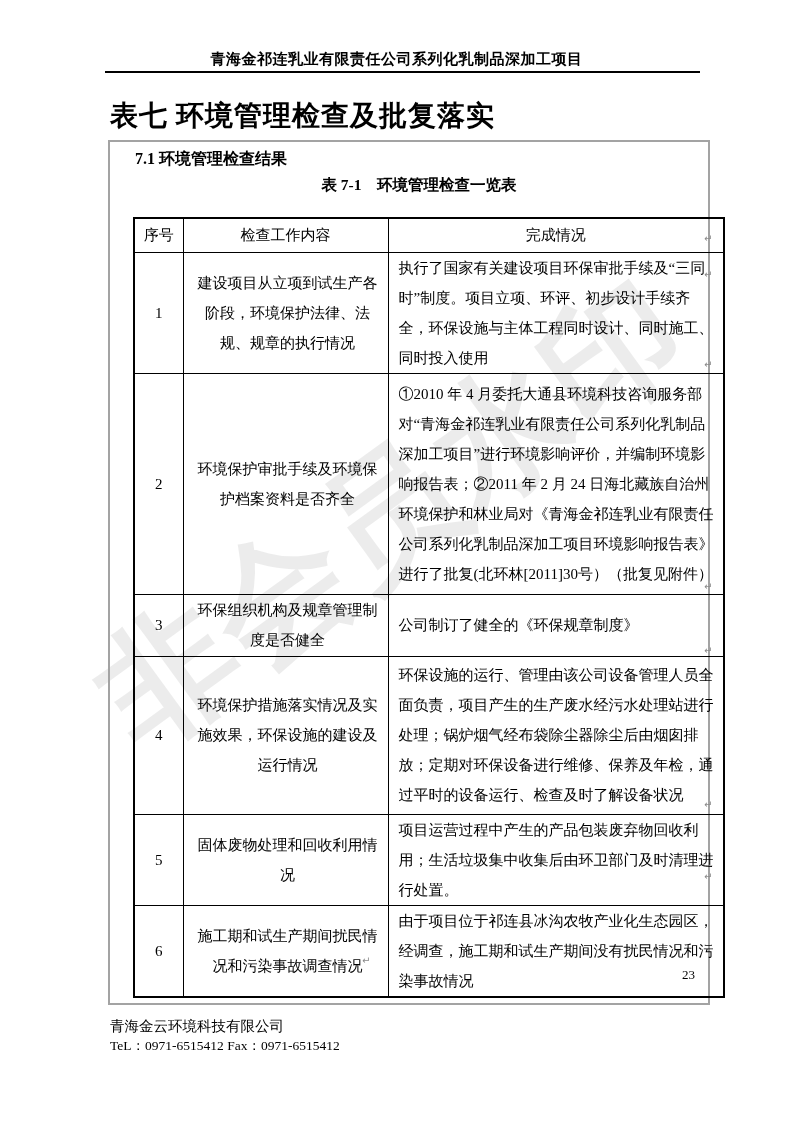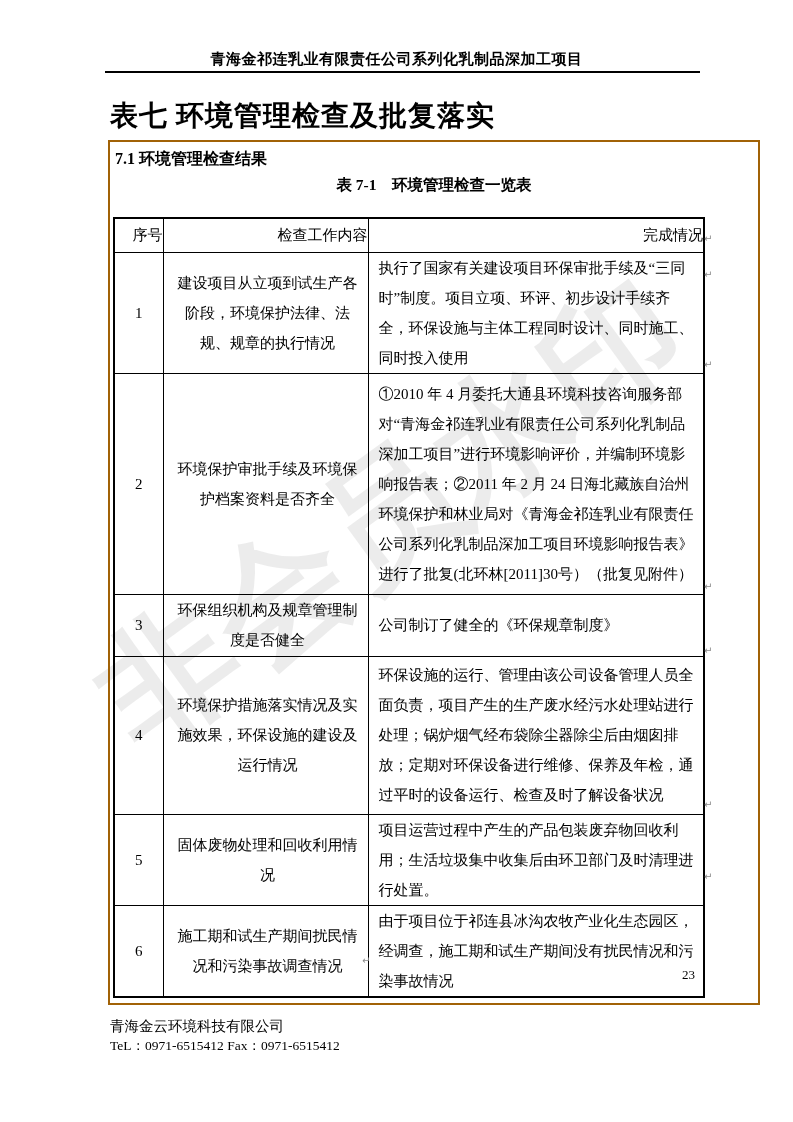--- a/index.html
+++ b/index.html
@@ -26,23 +26,24 @@
   }
 
   .chapter-title {
     position: absolute; top: 97px; left: 110px;
     font-size: 28px; font-weight: bold; letter-spacing: 1px;
   }
 
   
   .content-box {
     position: absolute; top: 140px; left: 108px;
-    width: 652px; height: 865px;
-    border: 2px solid #a16207;
+    width: 602px; height: 865px;
+    border: 2px solid #a3a3a3;
     padding-top: 5px;
+    padding-left: 20px;
   }
   .subsection-heading {
     margin-left: 5px;
     font-size: 16px; line-height: 24px; font-weight: bold;
   }
   .intro-paragraph {
     margin: 6px 18px 2px 4px;
     text-indent: 2em;
     font-size: 15px; line-height: 26px;
   }
@@ -60,21 +61,21 @@
     font-size: 15px;
   }
   .inspection-table th, .inspection-table td {
     border: 1px solid #000;
     line-height: 30px;
     vertical-align: middle;
   }
   .inspection-table { border: 2px solid #000; }
   .inspection-table th {
     font-weight: normal;
-    text-align: right;
+    text-align: center;
     height: 34px;
   }
   .col-no { width: 49px; }
   .col-item { width: 205px; }
   .col-status { width: 336px; }
   td.cell-no { text-align: center; }
   td.cell-item { text-align: center; padding: 0 8px 0 12px; }
   td.cell-status { text-align: left; padding: 0 6px 0 10px; }
   tr.row-h-89  { height: 89px; }
   tr.row-h-221 { height: 221px; }

